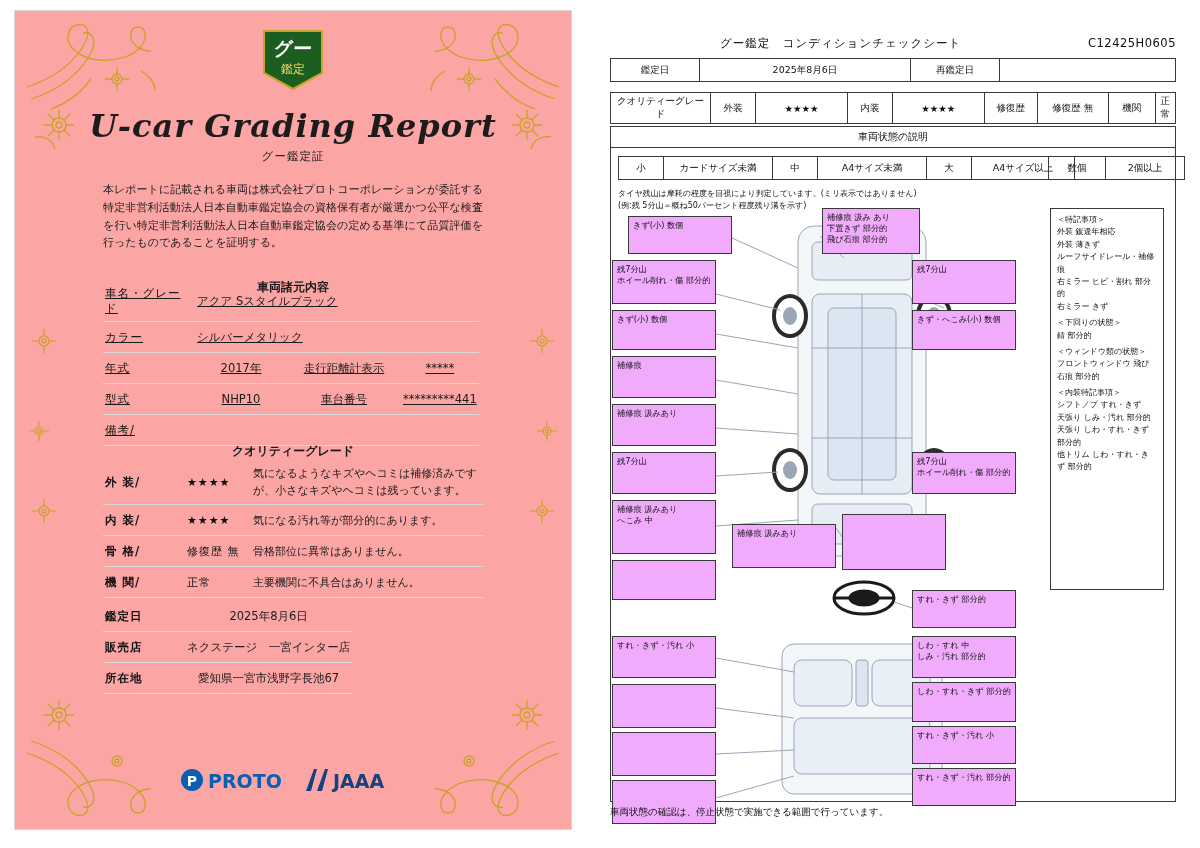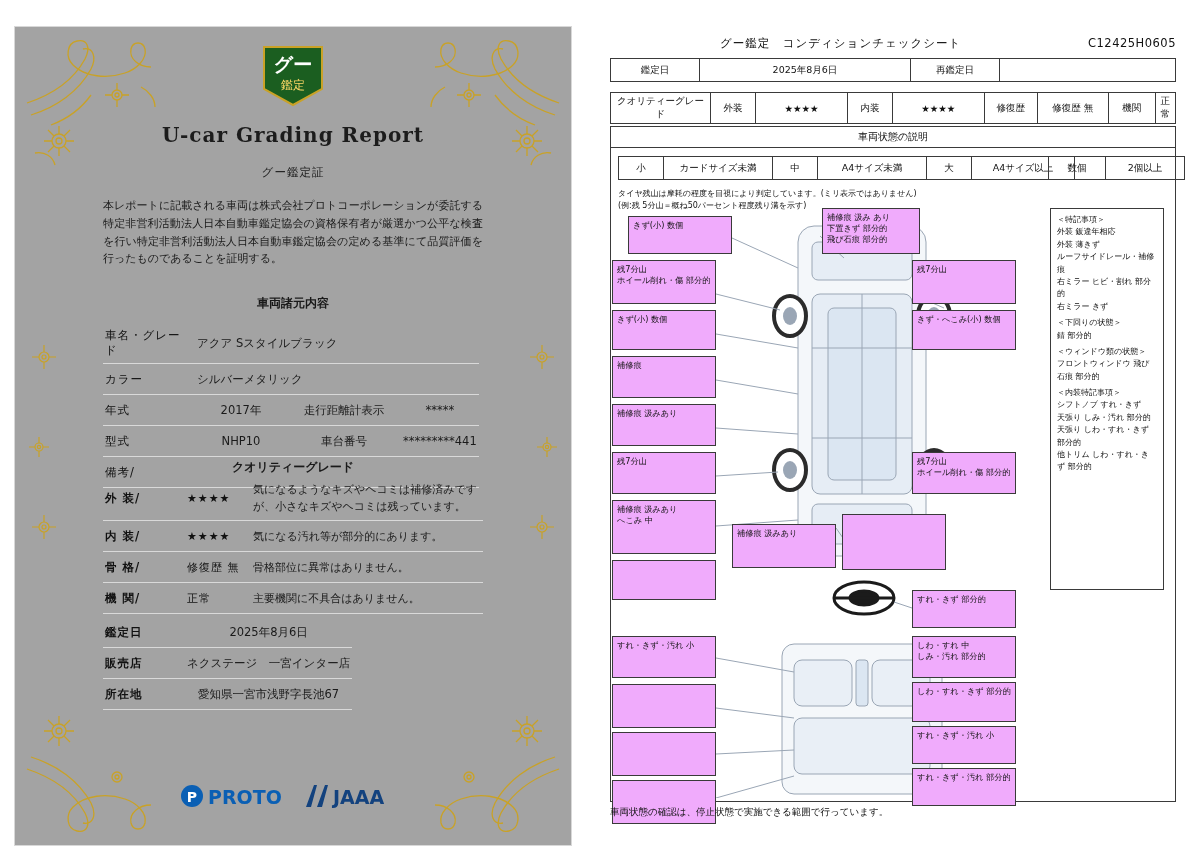--- a/index.html
+++ b/index.html
@@ -6,40 +6,40 @@
   body{
     width:1200px;height:848px;background:#ffffff;
     font-family:"DejaVu Sans","Liberation Sans",sans-serif;
     color:#1a1a1a;overflow:hidden;
   }
   .page{position:relative;width:1200px;height:848px;}
 
   
   .cert{
     position:absolute;left:14px;top:10px;width:556px;height:818px;
-    border:1px solid #d8d8d8;background:#a3a3a3;margin-top:16px;
+    border:1px solid #d8d8d8;background:#fca5a5;
   }
 
   .orn{position:absolute;width:150px;height:150px;pointer-events:none;}
   .orn svg{width:100%;height:100%;display:block;}
   .orn-tl{left:6px;top:6px;}
   .orn-tr{right:6px;top:6px;transform:scaleX(-1);}
   .orn-bl{left:6px;bottom:6px;transform:scaleY(-1);}
   .orn-br{right:6px;bottom:6px;transform:scale(-1,-1);}
   .orn-ml{left:2px;top:300px;width:54px;height:230px;}
   .orn-mr{right:2px;top:300px;width:54px;height:230px;transform:scaleX(-1);}
 
   .goo-logo{position:absolute;left:50%;top:18px;transform:translateX(-50%);
     width:74px;height:62px;}
   .goo-logo svg{width:100%;height:100%;}
 
   .cert-title{
     position:absolute;left:0;right:0;top:96px;text-align:center;
     font-family:"DejaVu Serif","Liberation Serif",serif;
-    font-size:20px;font-weight:bold;color:#1c1c1c;
+    font-size:32px;font-style:italic;font-weight:bold;color:#1c1c1c;
     letter-spacing:1px;
   }
   .cert-sub{
     position:absolute;left:0;right:0;top:138px;text-align:center;
     font-size:11.5px;color:#222;letter-spacing:1px;
   }
 
   .cert-body{
     position:absolute;left:88px;right:88px;top:170px;
     font-size:11px;line-height:1.62;color:#1a1a1a;text-align:justify;
@@ -52,21 +52,21 @@
   #sec1{top:268px;}
   #sec2{top:432px;}
 
   .tbl{position:absolute;left:88px;right:88px;border-collapse:collapse;
        font-size:11.5px;}
   .tbl td{border-bottom:1px solid #d9d9d9;padding:5px 2px;height:20px;
           vertical-align:middle;}
   .lbl{width:88px;color:#111;letter-spacing:1px;}
   .lbl2{width:78px;color:#111;letter-spacing:1px;font-weight:bold;}
 
-  #t-spec{top:296px;}
+  #t-spec{top:270px;text-decoration:underline;}
   #t-grade{top:450px;}
   #t-info{top:590px;}
 
   .stars{color:#111;letter-spacing:1px;font-size:11px;}
   .note{
     position:absolute;left:88px;right:78px;top:668px;
     font-size:10px;line-height:1.55;color:#1c1c1c;
   }
   .note .hd{font-weight:bold;margin-bottom:3px;}
   .note ul{margin:0;padding-left:12px;list-style:none;}

